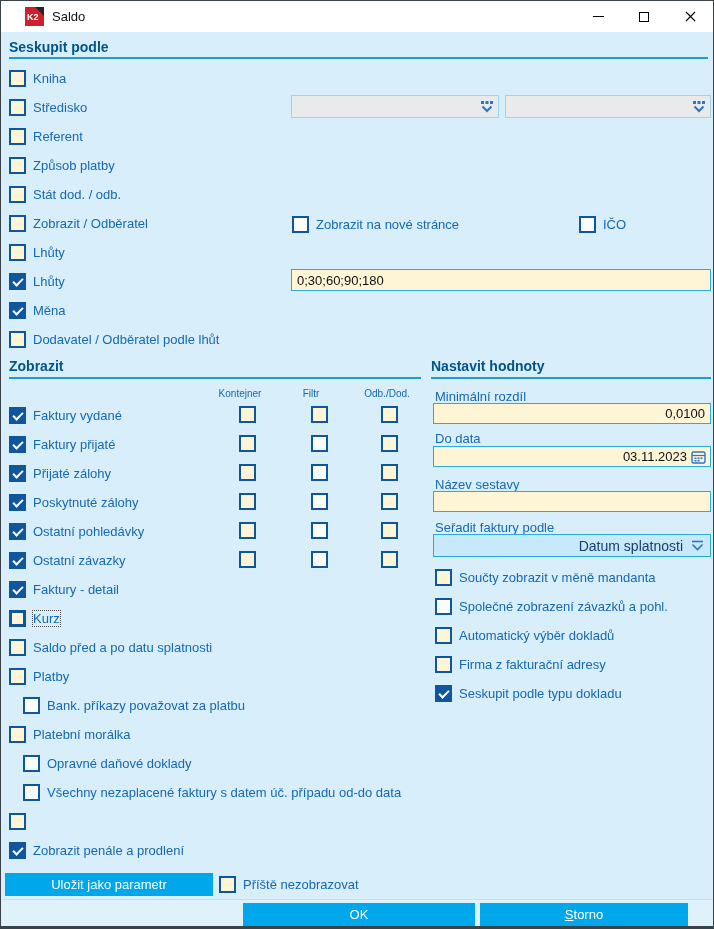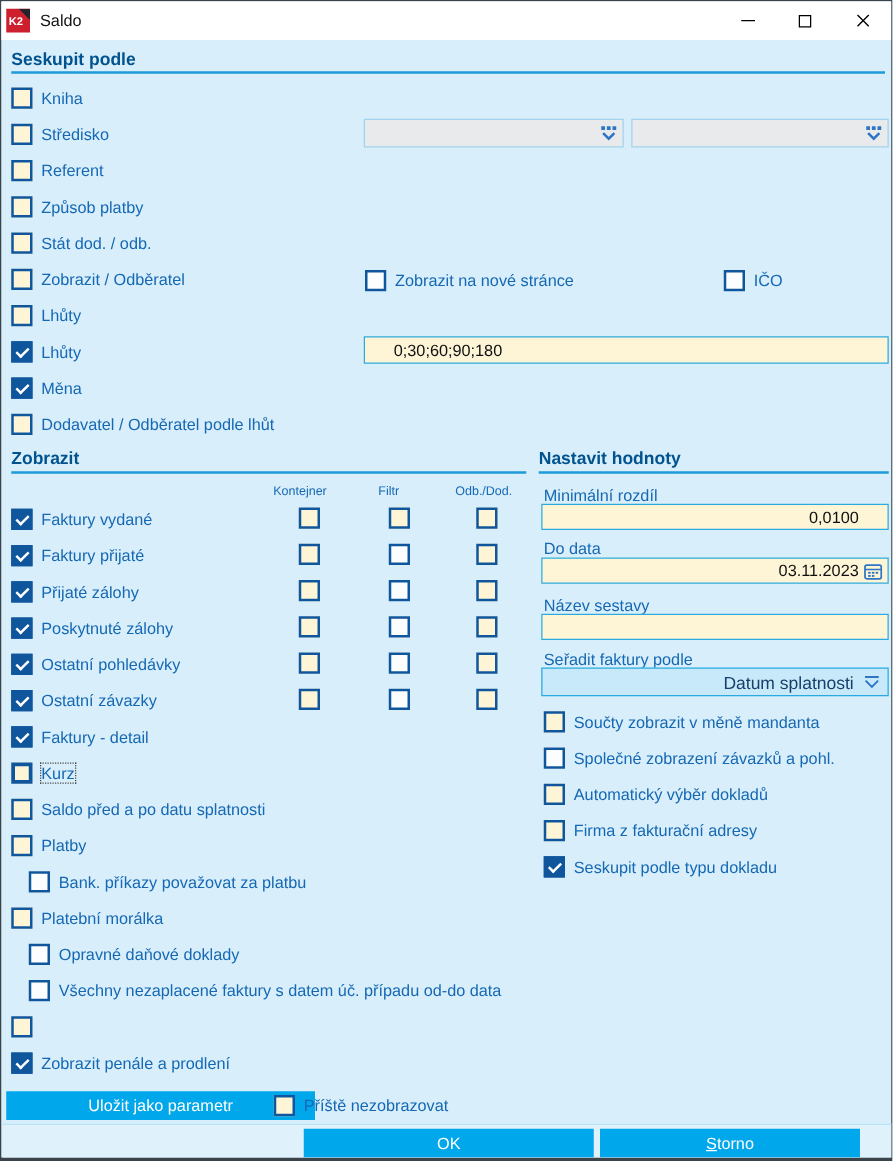--- a/index.html
+++ b/index.html
@@ -1,20 +1,20 @@
 <!DOCTYPE html>
 <html><head>
 <meta charset="utf-8">
 <style>
   *{margin:0;padding:0;box-sizing:border-box}
   body{font-family:"Liberation Sans",sans-serif;background:#fff}
   .window{position:relative;width:714px;height:929px;border:1px solid #3a434a;border-bottom-width:3px;background:#d8eefb;overflow:hidden}
   
   .titlebar{position:absolute;left:0;top:0;width:100%;height:31px;background:#fff;display:flex;align-items:center}
-  .logo{position:relative;width:19px;height:19px;margin-left:4px;background:#ce1f2e;display:flex;align-items:flex-end;overflow:hidden;flex:0 0 19px}
+  .logo{position:relative;width:19px;height:19px;margin-left:24px;background:#ce1f2e;display:flex;align-items:flex-end;overflow:hidden;flex:0 0 19px}
   .logo .k2{color:#fff;font-size:9px;font-weight:bold;line-height:9px;padding:0 0 4px 2px}
   .logo::after{content:"";position:absolute;right:0;top:0;border-style:solid;border-width:0 9px 9px 0;border-color:transparent #23232b transparent transparent}
   .title-text{margin-left:8px;font-size:13px;color:#111}
   .winbtns{position:absolute;right:0;top:0;height:31px;display:flex}
   .winbtn{width:46px;height:31px;display:flex;align-items:center;justify-content:center}
   .glyph-min{width:11px;height:1px;background:#000}
   .glyph-max{width:10px;height:10px;border:1px solid #000}
   
   .sec-title{position:absolute;font-size:14px;font-weight:bold;color:#00538f}
   .sec-line{position:absolute;height:2px;background:#1f9ad8}
@@ -24,21 +24,21 @@
   .cb.white{background:#fbfdfe}
   .cb.abs{position:absolute}
   .cb[data-checked="true"]{background:#0f569c}
   .cb[data-checked="true"]::before{content:"";position:absolute;left:2px;top:3px;width:8px;height:4px;border-left:2px solid #fff;border-bottom:2px solid #fff;transform:rotate(-45deg)}
   .cb.focus{border-width:3px}
   .lbl{font-size:13px;color:#1568b3;white-space:nowrap}
   .lbl.focus{outline:1px dotted #4a4a4a}
   .small-lbl{position:absolute;font-size:10px;color:#1568b3;text-align:center;white-space:nowrap}
   
   .combo{position:absolute;background:#e9eaeb;border:1px solid #9fd3ee;display:flex;align-items:center;justify-content:flex-end;padding-right:3px}
-  .txt{position:absolute;background:#fdf5d6;border:1px solid #29abe2;font-size:13px;color:#101010;padding:0 23px;font-family:inherit}
+  .txt{position:absolute;background:#fdf5d6;border:1px solid #29abe2;font-size:13px;color:#101010;padding:0 5px;font-family:inherit}
   .field{position:absolute;background:#fdf5d6;border:1px solid #29abe2;display:flex;align-items:center;padding:0 4px;gap:4px}
   .field input{flex:1;border:none;background:transparent;font-family:"Liberation Sans",sans-serif;font-size:13px;color:#101010;text-align:right;outline:none;min-width:0}
   .flabel{position:absolute;font-size:13px;color:#1568b3;white-space:nowrap}
   .dropdown{position:absolute;background:#c8e9f9;border:1px solid #29abe2;display:flex;align-items:center;justify-content:flex-end;gap:7px;padding:0 5px;font-size:14px;color:#16406b}
   
   .btn{position:absolute;background:#00a7ea;color:#fff;font-size:13px;display:flex;align-items:center;justify-content:center;border:none;font-family:inherit}
   .accel{display:block}
   .accel::first-letter{text-decoration:underline}
   .strip{position:absolute;background:#dff2fc;border-top:1px solid #b9e4f7}
 </style>
@@ -283,21 +283,21 @@
   </div>
   <div class="row" style="left:434px;top:654px">
     <span class="cb" data-checked="false"></span>
     <span class="lbl">Firma z fakturační adresy</span>
   </div>
   <div class="row" style="left:434px;top:683px">
     <span class="cb" data-checked="true"></span>
     <span class="lbl">Seskupit podle typu dokladu</span>
   </div>
 
-  <button class="btn" style="left:4px;top:872px;width:247px;height:23px">
+  <button class="btn" style="left:4px;top:872px;width:208px;height:23px">
     <span>Uložit jako parametr</span>
   </button>
   <div class="row" style="left:218px;top:874px">
     <span class="cb" data-checked="false"></span>
     <span class="lbl">Příště nezobrazovat</span>
   </div>
 
   <div class="strip" style="left:1px;top:898px;width:712px;height:30px"></div>
   <button class="btn" style="left:242px;top:902px;width:232px;height:23px">
     <span>OK</span>

